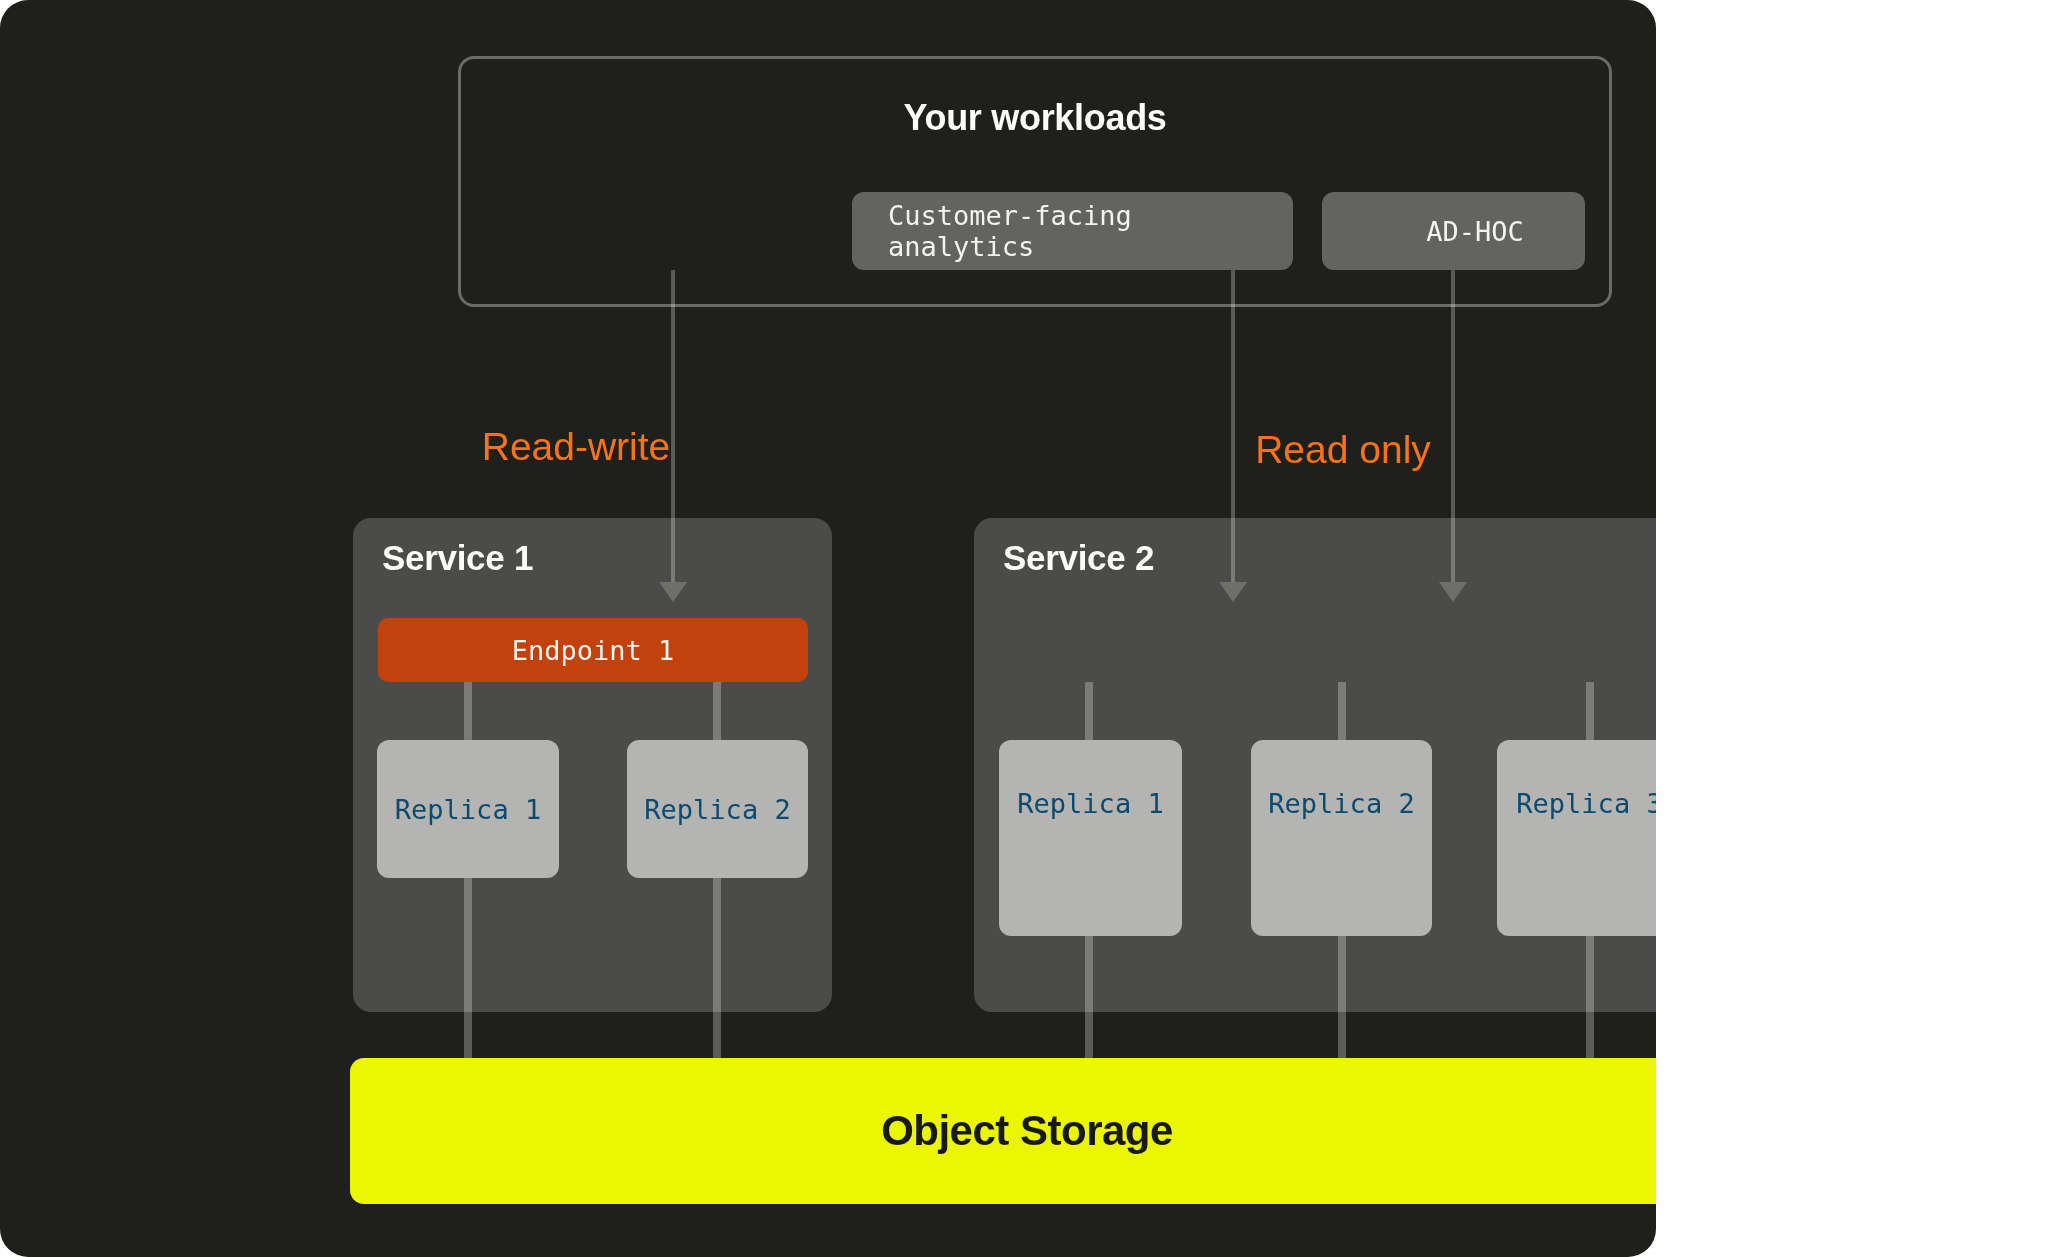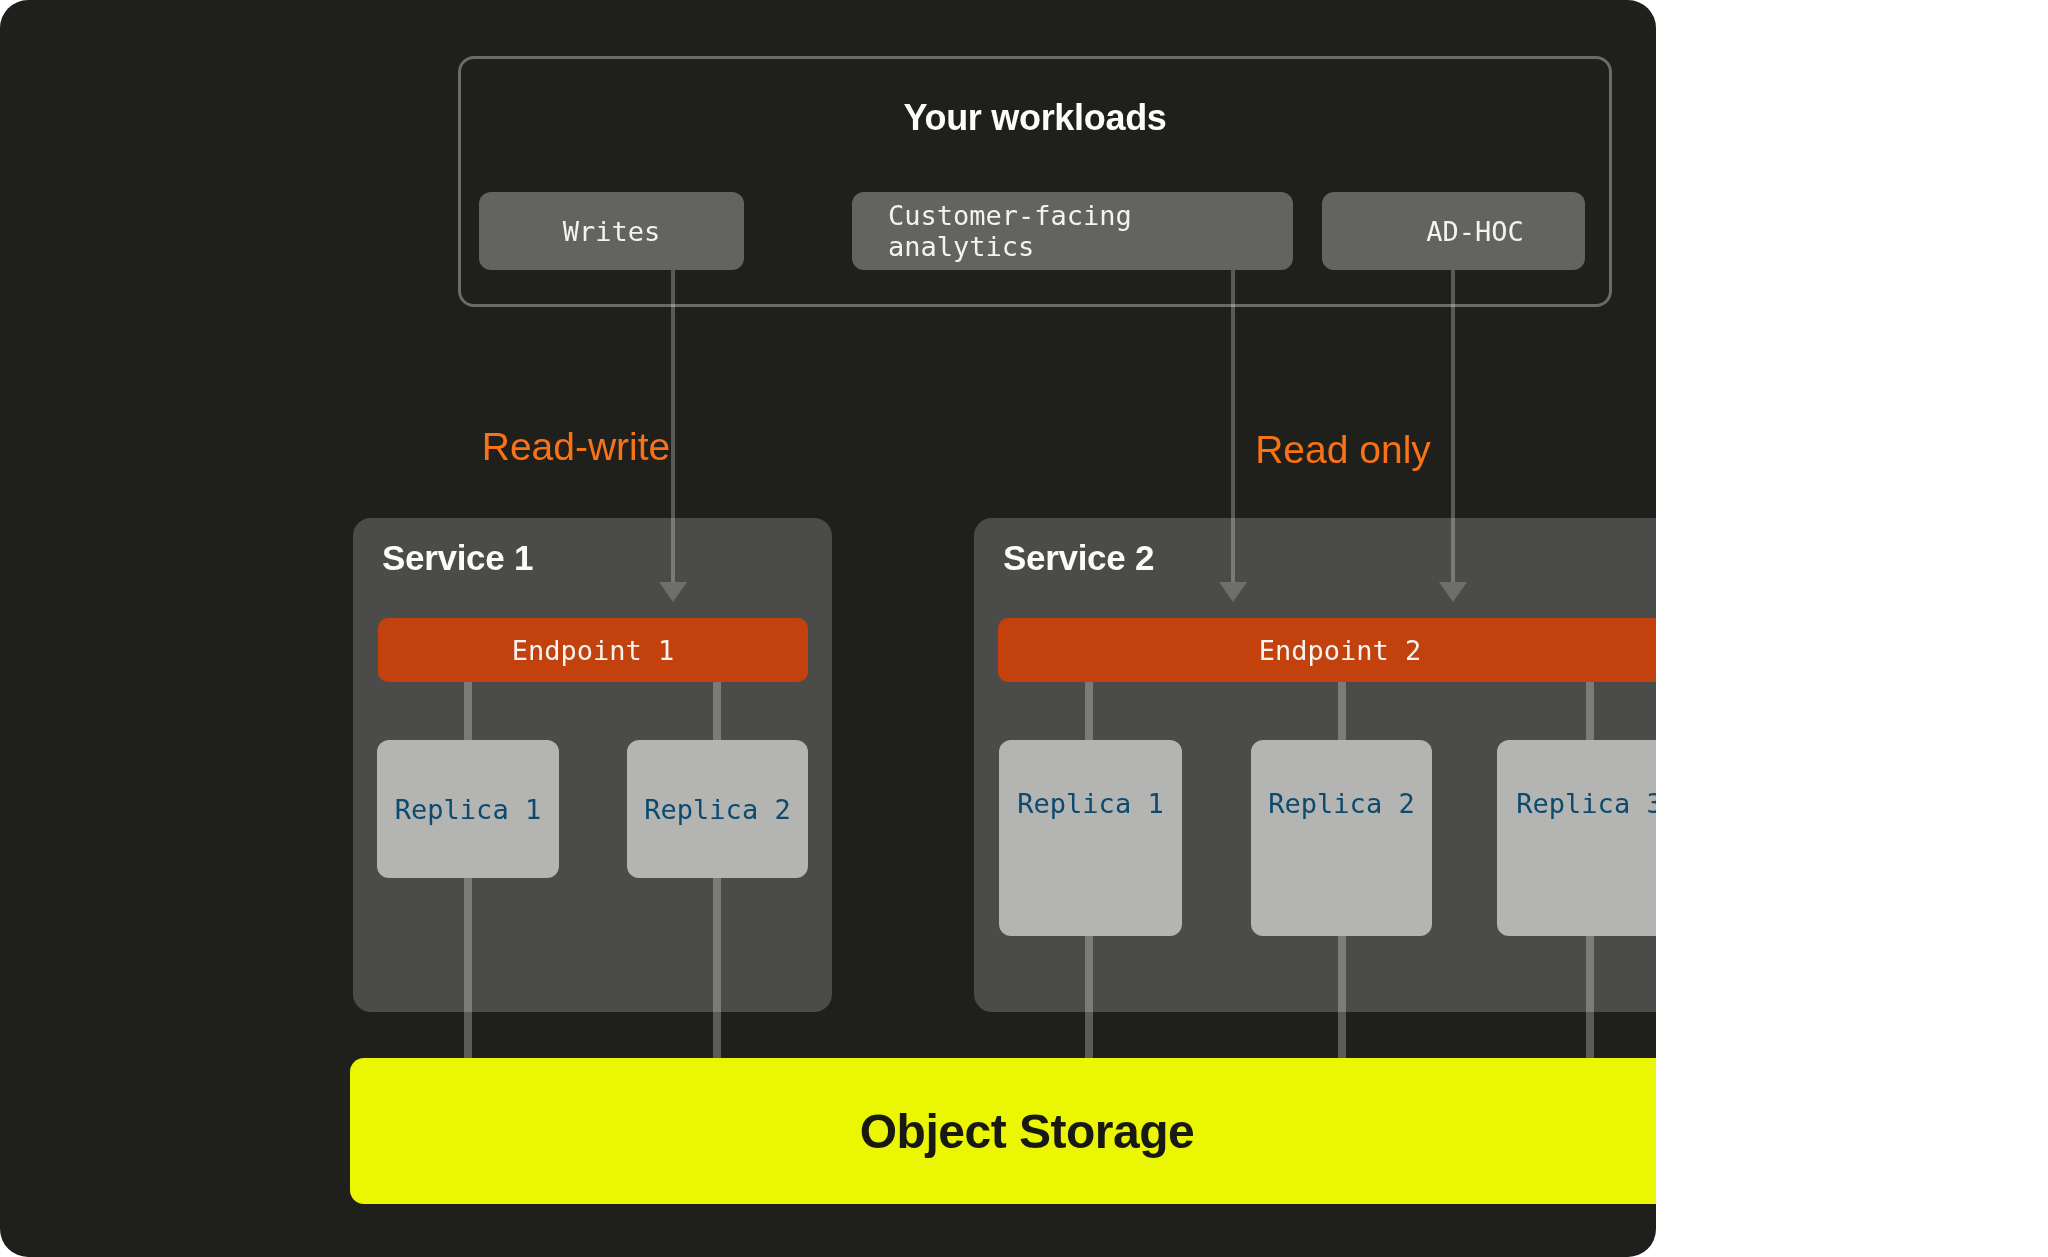--- a/index.html
+++ b/index.html
@@ -112,35 +112,32 @@
   .l23{left:1586px;top:936px;height:122px;}
 
   
   .storage{
     left:350px;top:1058px;width:1354px;height:146px;
     background:#ebf602;border-radius:14px;
     display:flex;align-items:center;justify-content:center;
     z-index:2;
   }
   .storage-label{
-    font-size:48px;font-weight:bold;letter-spacing:-0.5px;
+    font-size:42px;font-weight:bold;letter-spacing:-0.5px;
     color:#191913;
   }
 </style>
 </head>
 <body>
 
 <div class="canvas">
 
   <div class="abs wl-box"></div>
   <div class="abs wl-title">Your workloads</div>
 
-  <div class="abs wl-btn btn-writes">
-    <span>Writes</span>
-  </div>
   <div class="abs wl-btn btn-cfa">
     <span>Customer-facing analytics</span>
   </div>
   <div class="abs wl-btn btn-adhoc">
     <span>AD-HOC</span>
   </div>
 
   <div class="abs vline thin a1"></div>
   <div class="abs arrow-head h1"></div>
   <div class="abs vline thin a2"></div>
@@ -160,23 +157,20 @@
   <div class="abs vline thick c-s1b"></div>
   <div class="abs replica rep-s1 r11">
     <span>Replica 1</span>
   </div>
   <div class="abs replica rep-s1 r12">
     <span>Replica 2</span>
   </div>
 
   <div class="abs svc svc2"></div>
   <div class="abs svc-title t2">Service 2</div>
-  <div class="abs endpoint ep2">
-    <span>Endpoint 2</span>
-  </div>
   <div class="abs vline thick c-s2a"></div>
   <div class="abs vline thick c-s2b"></div>
   <div class="abs vline thick c-s2c"></div>
   <div class="abs replica rep-s2 r21">
     <span>Replica 1</span>
   </div>
   <div class="abs replica rep-s2 r22">
     <span>Replica 2</span>
   </div>
   <div class="abs replica rep-s2 r23">

